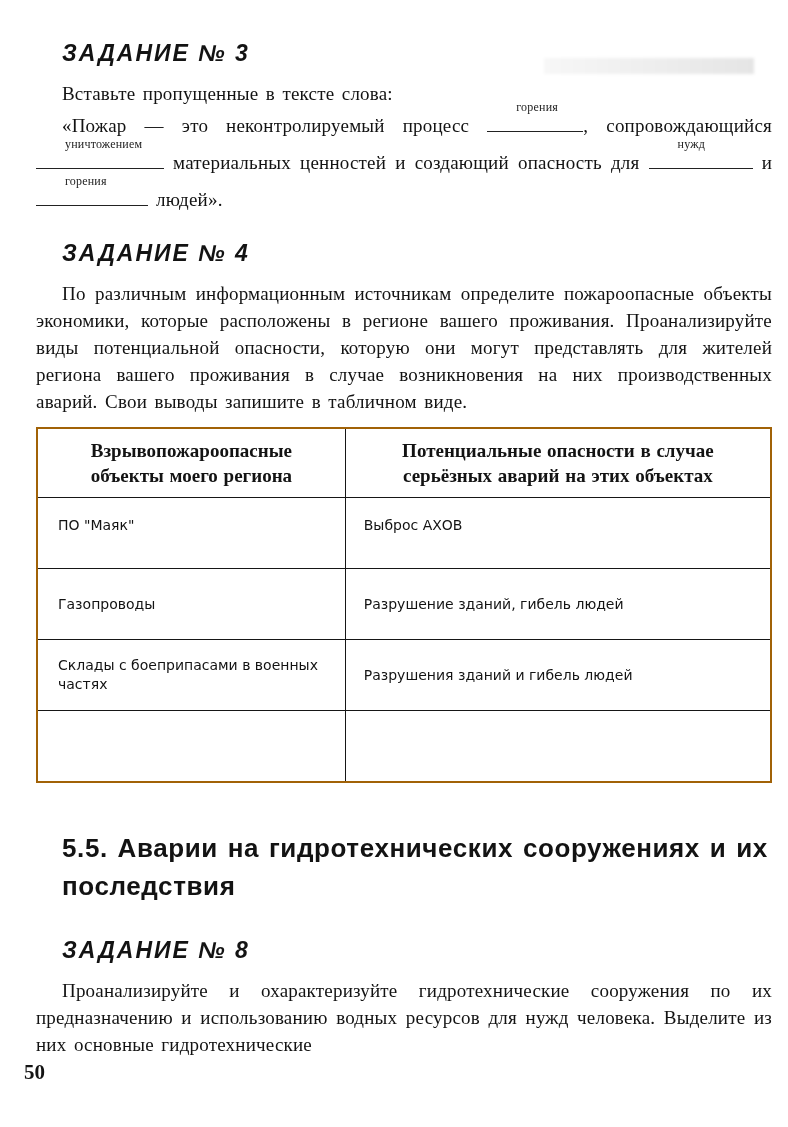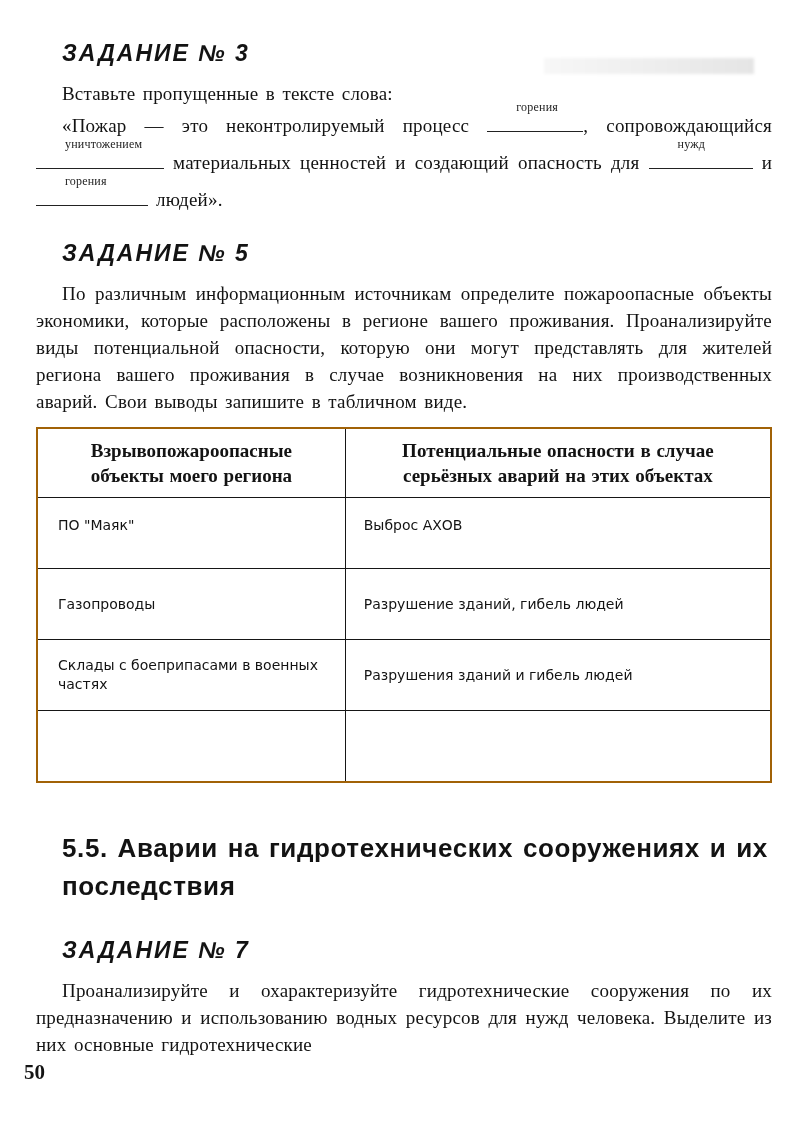--- a/index.html
+++ b/index.html
@@ -104,21 +104,21 @@
 
   <p class="fill-par indent"><span>«Пожар — это неконтролируемый процесс</span>
     <span class="blank w1"><span class="answer">горения</span></span><span>, сопровождающийся</span>
     <span class="blank w2"><span class="answer">уничтожением</span></span>
     <span>материальных ценностей и создающий опасность для</span>
     <span class="blank w3"><span class="answer">нужд</span></span>
     <span>и</span>
     <span class="blank w4"><span class="answer">горения</span></span>
     <span>людей».</span></p>
 
-  <h2 class="task-title t4-title">ЗАДАНИЕ № 5</h2>
+  <h2 class="task-title t4-title">ЗАДАНИЕ № 4</h2>
 
   <p class="body-text indent">По различным информационным источникам определите пожароопасные объекты экономики, которые расположены в регионе вашего проживания. Проанализируйте виды потенциальной опасности, которую они могут представлять для жителей региона вашего проживания в случае возникновения на них производственных аварий. Свои выводы запишите в табличном виде.</p>
 
   <table class="hazards">
     <thead>
       <tr>
         <th>Взрывопожароопасные объекты моего региона</th>
         <th>Потенциальные опасности в случае серьёзных аварий на этих объектах</th>
       </tr>
     </thead>
@@ -137,19 +137,19 @@
       </tr>
       <tr>
         <td class="col-obj"></td>
         <td></td>
       </tr>
     </tbody>
   </table>
 
   <h1 class="section-title">5.5. Аварии на гидротехнических сооружениях и их последствия</h1>
 
-  <h2 class="task-title t1-title">ЗАДАНИЕ № 7</h2>
+  <h2 class="task-title t1-title">ЗАДАНИЕ № 8</h2>
 
   <p class="body-text indent final-par">Проанализируйте и охарактеризуйте гидротехнические сооружения по их предназначению и использованию водных ресурсов для нужд человека. Выделите из них основные гидротехнические</p>
 
 </div>
 
 <div class="page-number">50</div>
 
 </body></html>

